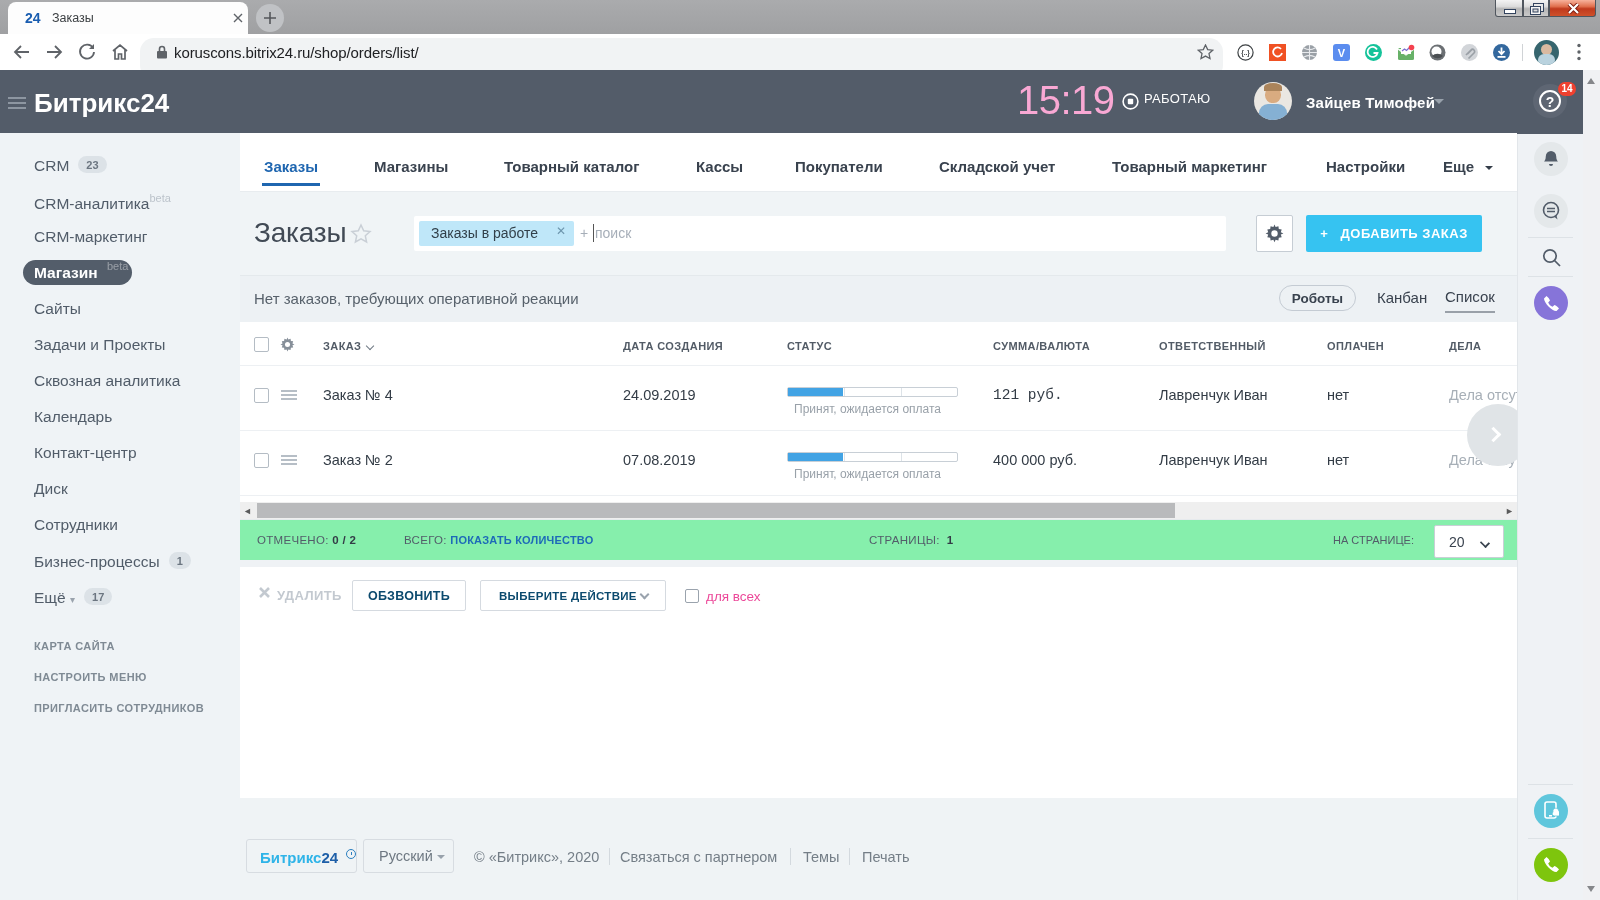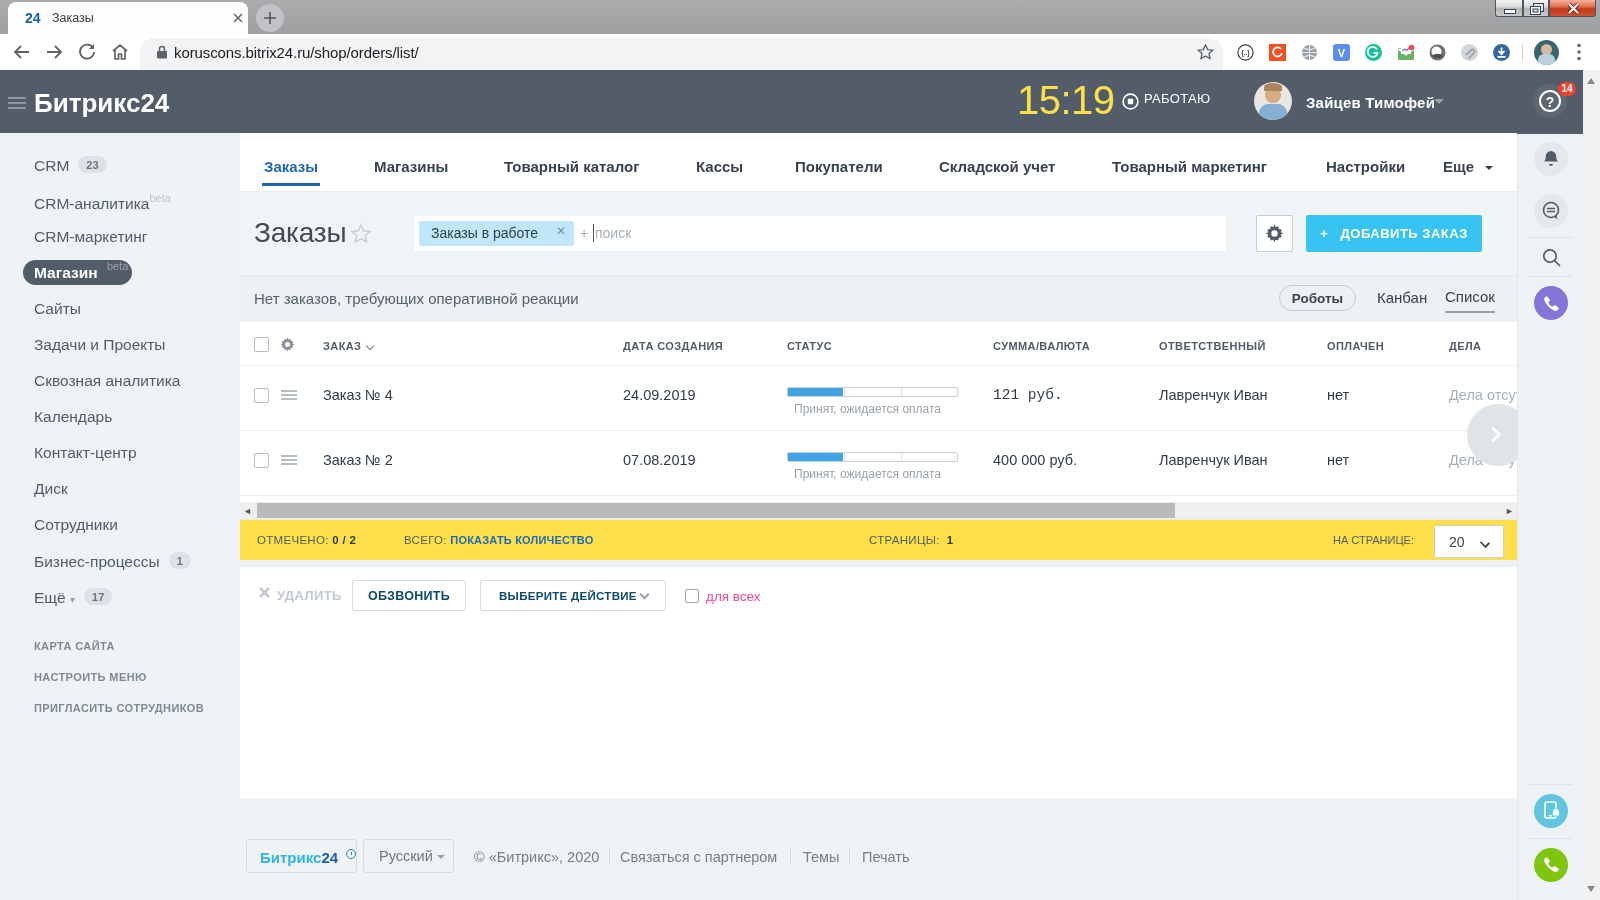--- a/index.html
+++ b/index.html
@@ -24,21 +24,21 @@
   .navico { position:absolute; top:8px; }
   #urlpill { left:140px; top:4px; width:1083px; height:41px; border-radius:14px; background:#f1f3f4; }
   #urltext { left:34px; top:6px; font-size:15px; color:#202124; letter-spacing:-0.1px; }
   .extico { position:absolute; top:10px; }
 
   
   #bxhead { left:0; top:70px; width:1583px; height:63px; background:#535c69; }
   #bxlogo { left:34px; top:18px; font-size:26px; font-weight:bold; color:#fff; }
   #bxsearch { left:273px; top:17px; width:677px; height:31px; border-radius:16px; background:#6a7280; }
   #bxsearch span { position:absolute; left:20px; top:8px; font-size:15px; color:#9aa2ac; }
-  #bxtime { left:1017px; top:8px; font-size:40px; font-weight:300; color:#fde047; letter-spacing:-0.5px; }
+  #bxtime { left:1017px; top:8px; font-size:40px; font-weight:300; color:#f9a8d4; letter-spacing:-0.5px; }
   #rabotau { left:1144px; top:21px; font-size:13px; color:#fff; letter-spacing:0.3px; }
   #bxavatar { left:1254px; top:12px; width:38px; height:38px; border-radius:50%; background:#eae7e2; overflow:hidden; }
   #bxuser { left:1306px; top:24px; font-size:15px; font-weight:bold; color:#fff; letter-spacing:0.2px; }
   #bxcaret { left:1434px; top:29px; width:0; height:0; border-left:5px solid transparent; border-right:5px solid transparent; border-top:5px solid #98a1ab; }
 
   
   #sidebar { left:0; top:133px; width:240px; height:767px; background:#eff3f6; }
   .mitem { position:absolute; left:34px; font-size:15.5px; color:#515c69; white-space:nowrap; }
   .badge { display:inline-block; background:#dce2e7; color:#6b7580; font-size:11px; font-weight:bold; border-radius:9px; padding:3px 8px 2px; vertical-align:2px; margin-left:9px; }
   .beta { font-size:11px; color:#bcc3cb; vertical-align:7px; }
@@ -84,21 +84,21 @@
   .pfill { position:absolute; left:0; top:0; width:55px; height:8px; background:#42a3e4; }
   .ptick { position:absolute; top:0; width:1px; height:8px; background:#dde3e8; }
   .plabel { position:absolute; left:554px; font-size:12px; color:#99a1a9; }
   #hdgear { position:absolute; left:40px; top:15px; }
   #thcaret { position:absolute; left:127px; top:21px; width:6px; height:6px; border-right:1.6px solid #6e7883; border-bottom:1.6px solid #6e7883; transform:rotate(45deg); }
 
   #hscroll { left:0; top:369px; width:1277px; height:17px; background:#efefef; }
   #hthumb { left:17px; top:1px; width:918px; height:15px; background:#b9babc; }
   .harrow { position:absolute; top:4px; font-size:9px; color:#5a5a5a; }
 
-  #sumrow { left:0; top:386px; width:1277px; height:41px; background:#fde047; border-top:1px solid #e6eaed; font-size:11.5px; color:#525c69; }
+  #sumrow { left:0; top:386px; width:1277px; height:41px; background:#86efac; border-top:1px solid #e6eaed; font-size:11.5px; color:#525c69; }
   #sumrow .it { position:absolute; top:14px; letter-spacing:0.3px; }
   #pagesel { position:absolute; left:1194px; top:5px; width:70px; height:33px; border:1px solid #c9cfd6; border-radius:2px; background:#fff; }
   #pagesel span { position:absolute; left:14px; top:8px; font-size:14px; color:#39424e; }
   #pagesel .sc { position:absolute; left:46px; top:13px; width:8px; height:8px; border-right:2px solid #39424e; border-bottom:2px solid #39424e; transform:rotate(45deg) scale(1,0.8); }
 
   #actdiv { left:0; top:427px; width:1277px; height:7px; background:#eff2f5; }
   #actpanel { left:0; top:434px; width:1277px; height:231px; background:#fff; }
   .abtn { position:absolute; top:13px; height:31px; border:1px solid #d5dae0; border-radius:2px; background:#fff; font-size:12.5px; font-weight:bold; color:#0c4a6e; text-align:center; letter-spacing:0.3px; }
   #delx { position:absolute; left:19px; top:20px; width:11px; height:11px; }
   #dellab { position:absolute; left:37px; top:21px; font-size:13px; font-weight:bold; color:#c3c9d0; letter-spacing:0.4px; }

